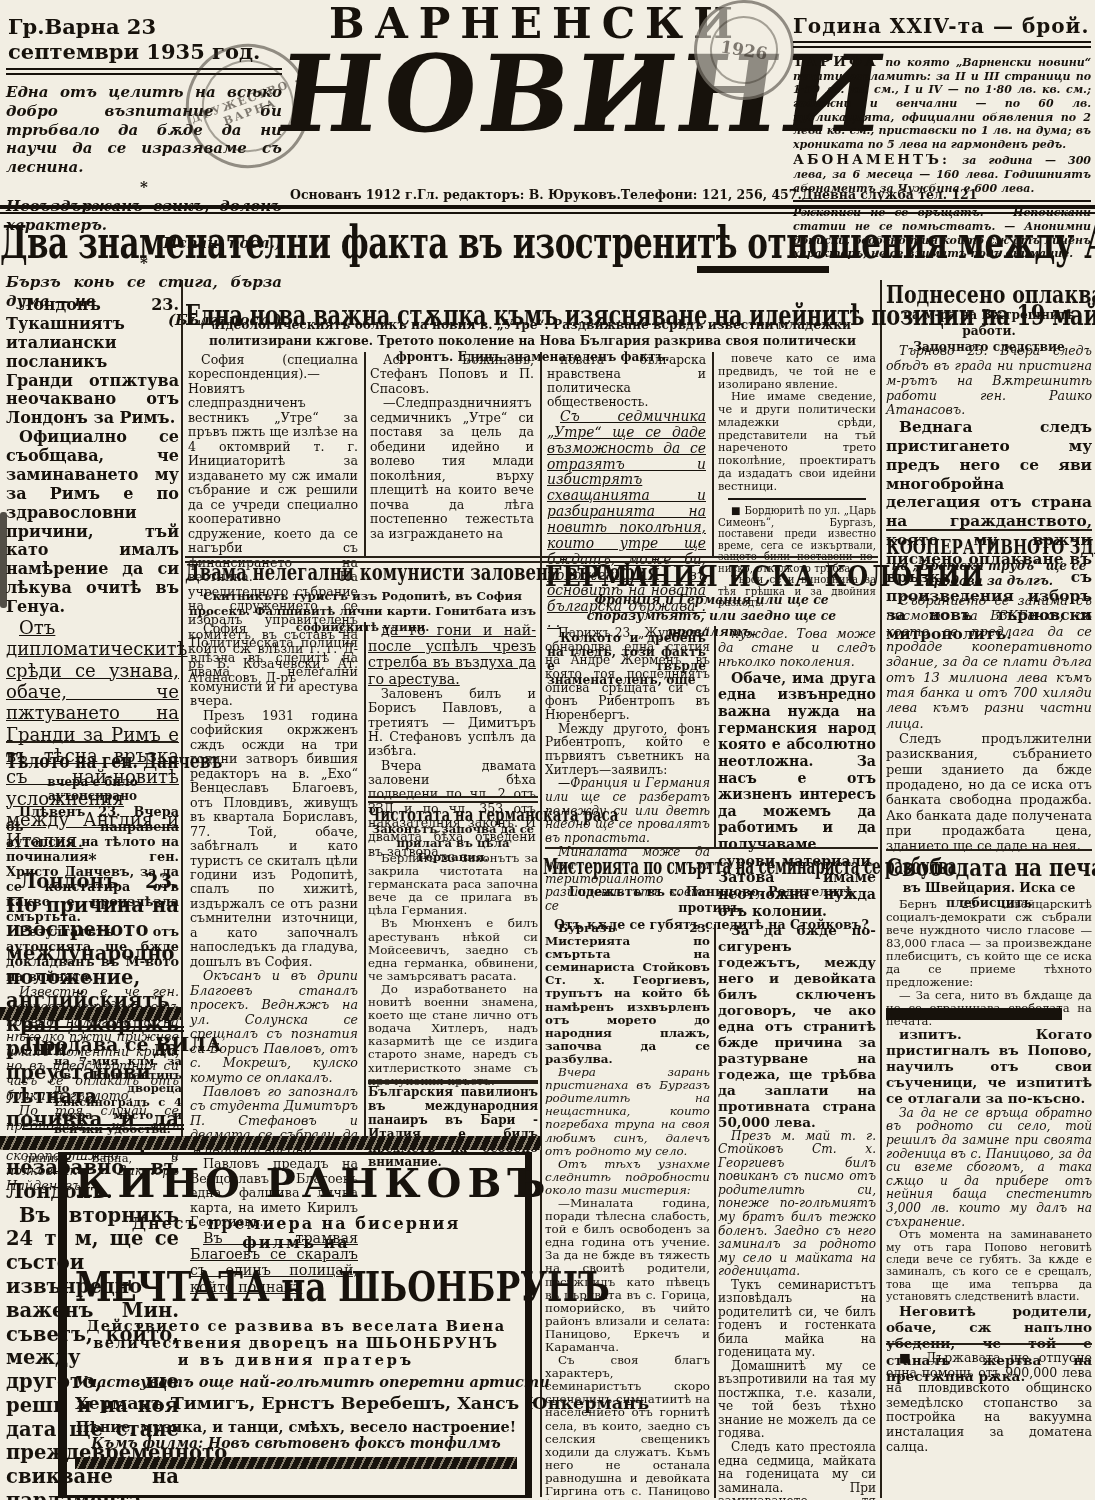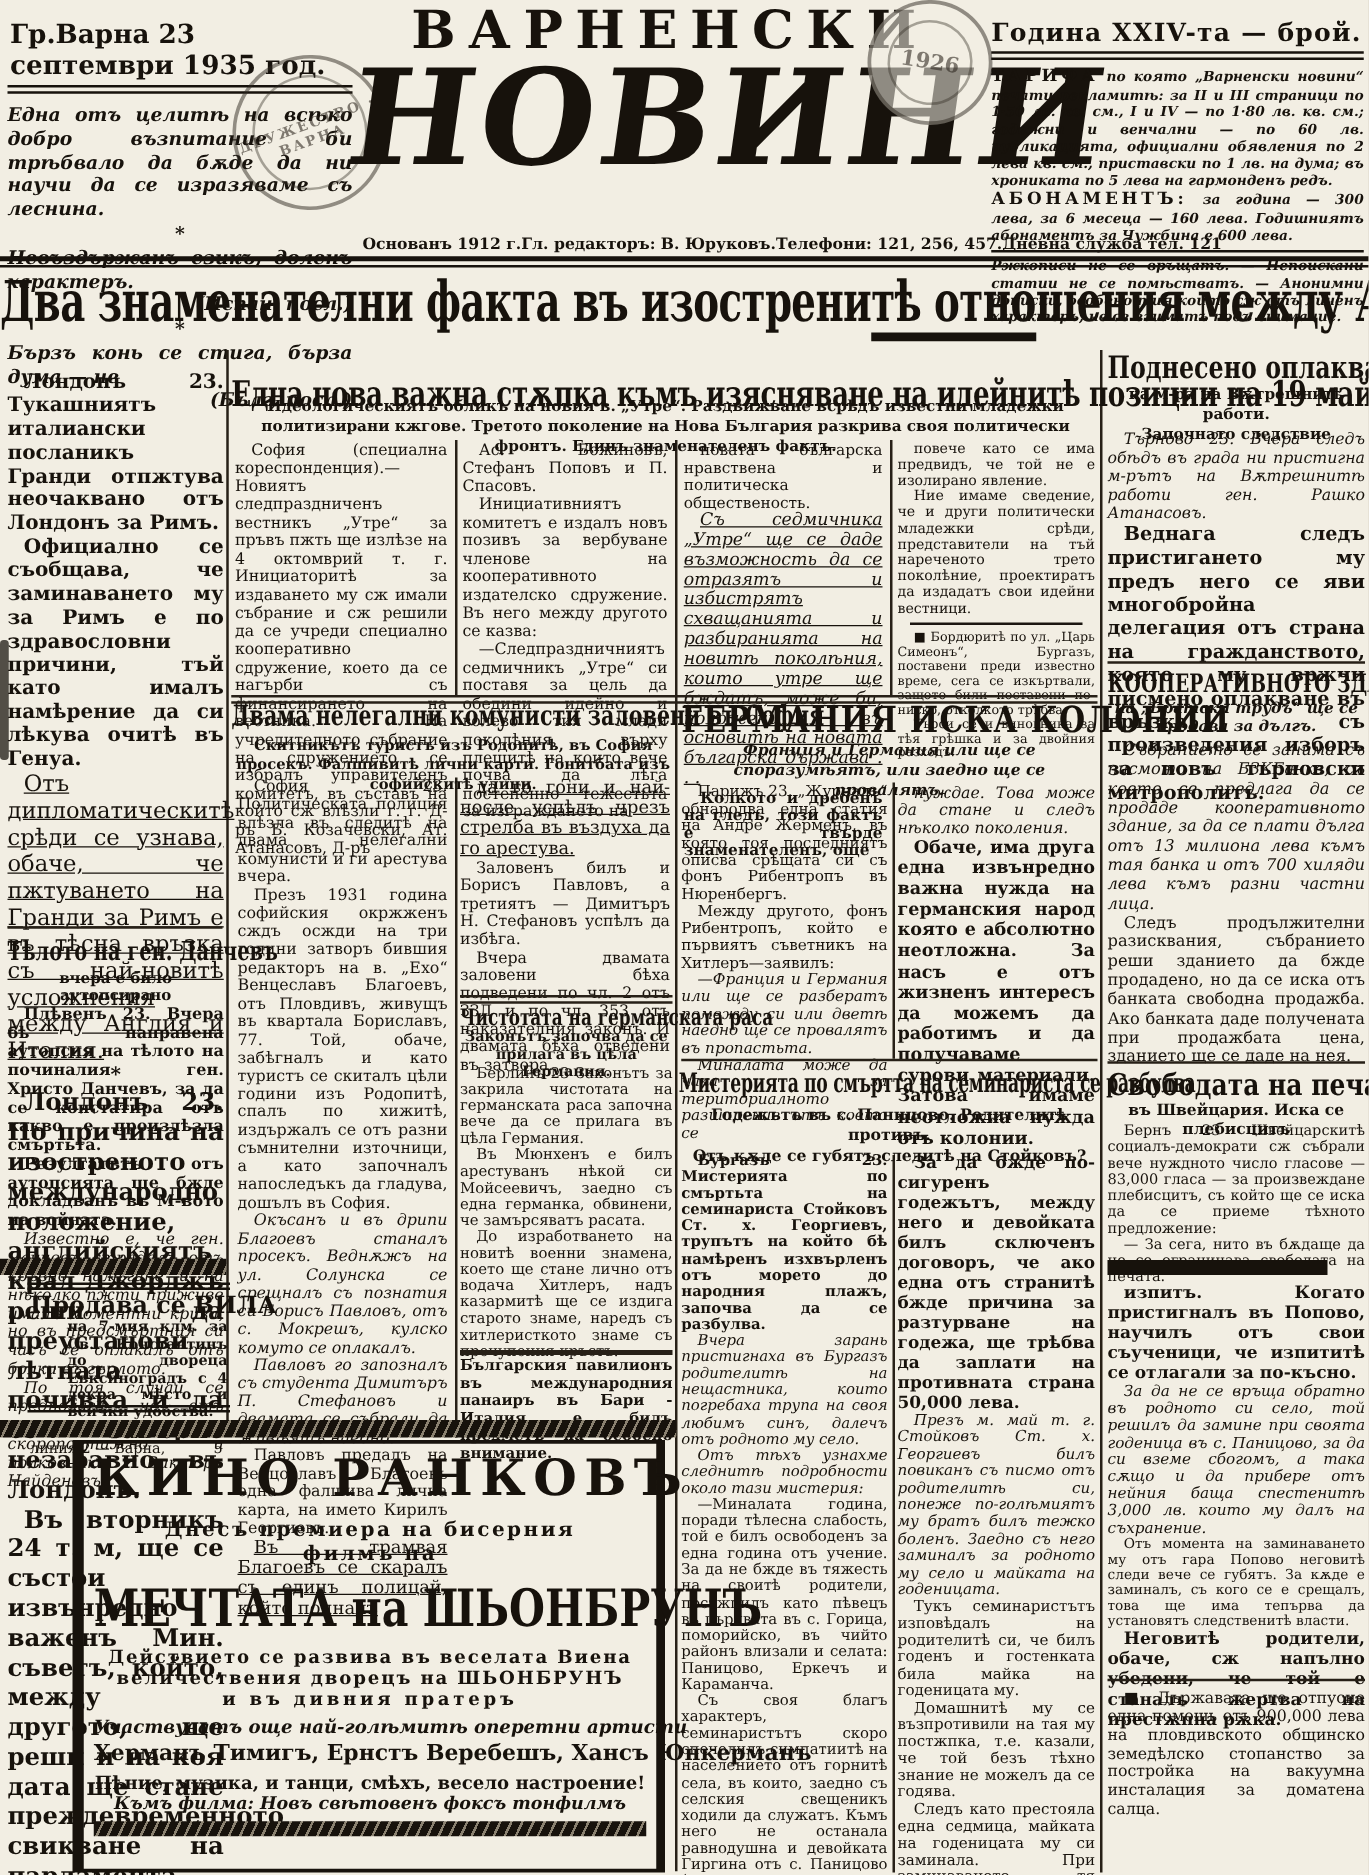--- a/index.html
+++ b/index.html
@@ -234,21 +234,20 @@
 
   <div class="abs head" id="s-utre-head">
     <span class="cond">Една нова важна стѫпка къмъ изясняване на идейнитѣ позиции на 19 май</span>
   </div>
   <div class="abs" id="s-utre-sub">Идеологическиятъ обликъ на новия в. „Утре“. Раздвижване всрѣдъ известни младежки политизирани кжгове. Третото поколение на Нова България разкрива своя политически фронтъ. Единъ знаменателенъ фактъ.</div>
   <div class="abs paras" id="s-utre-c1">
       <p>София (специална кореспонденция).—Новиятъ следпраздниченъ вестникъ „Утре“ за пръвъ пжть ще излѣзе на 4 октомврий т. г. Инициаторитѣ за издаването му сж имали събрание и сж решили да се учреди специално кооперативно сдружение, което да се нагърби съ финансирането на вестника. На учредителното събрание на сдружението се избралъ управителенъ комитетъ, въ съставъ на който сж влѣзли г. г. Д-ръ Б. Козачевски, Ат. Атанасовъ, Д-ръ</p>
     </div>
   <div class="abs paras" id="s-utre-c2">
       <p>Ас. Божиновъ, Стефанъ Поповъ и П. Спасовъ.</p>
-      <p>Инициативниятъ комитетъ е издалъ новъ позивъ за вербуване членове на кооперативното издателско сдружение. Въ него между другото се казва:</p>
       <p>—Следпраздничниятъ седмичникъ „Утре“ си поставя за цель да обедини идейно и волево тия млади поколѣния, върху плещитѣ на които вече почва да лѣга постепенно тежестьта за изграждането на</p>
     </div>
   <div class="abs paras" id="s-utre-c3">
       <p>новата българска нравствена и политическа общественость.</p>
       <p class="i lg">Съ седмичника „Утре“ ще се даде възможность да се отразятъ и избистрятъ схващанията и разбиранията на новитѣ поколѣния, които утре ще бждатъ, може би, положени въ основитѣ на новата българска държава . . .</p>
       <p class="b">Колкото и дребенъ на гледъ, този фактъ е твърде знаменателенъ, още</p>
     </div>
   <div class="abs paras" id="s-utre-c4">
       <p>повече като се има предвидъ, че той не е изолирано явление.</p>
       <p>Ние имаме сведение, че и други политически младежки срѣди, представители на тъй нареченото трето поколѣние, проектиратъ да издадатъ свои идейни вестници.</p>

